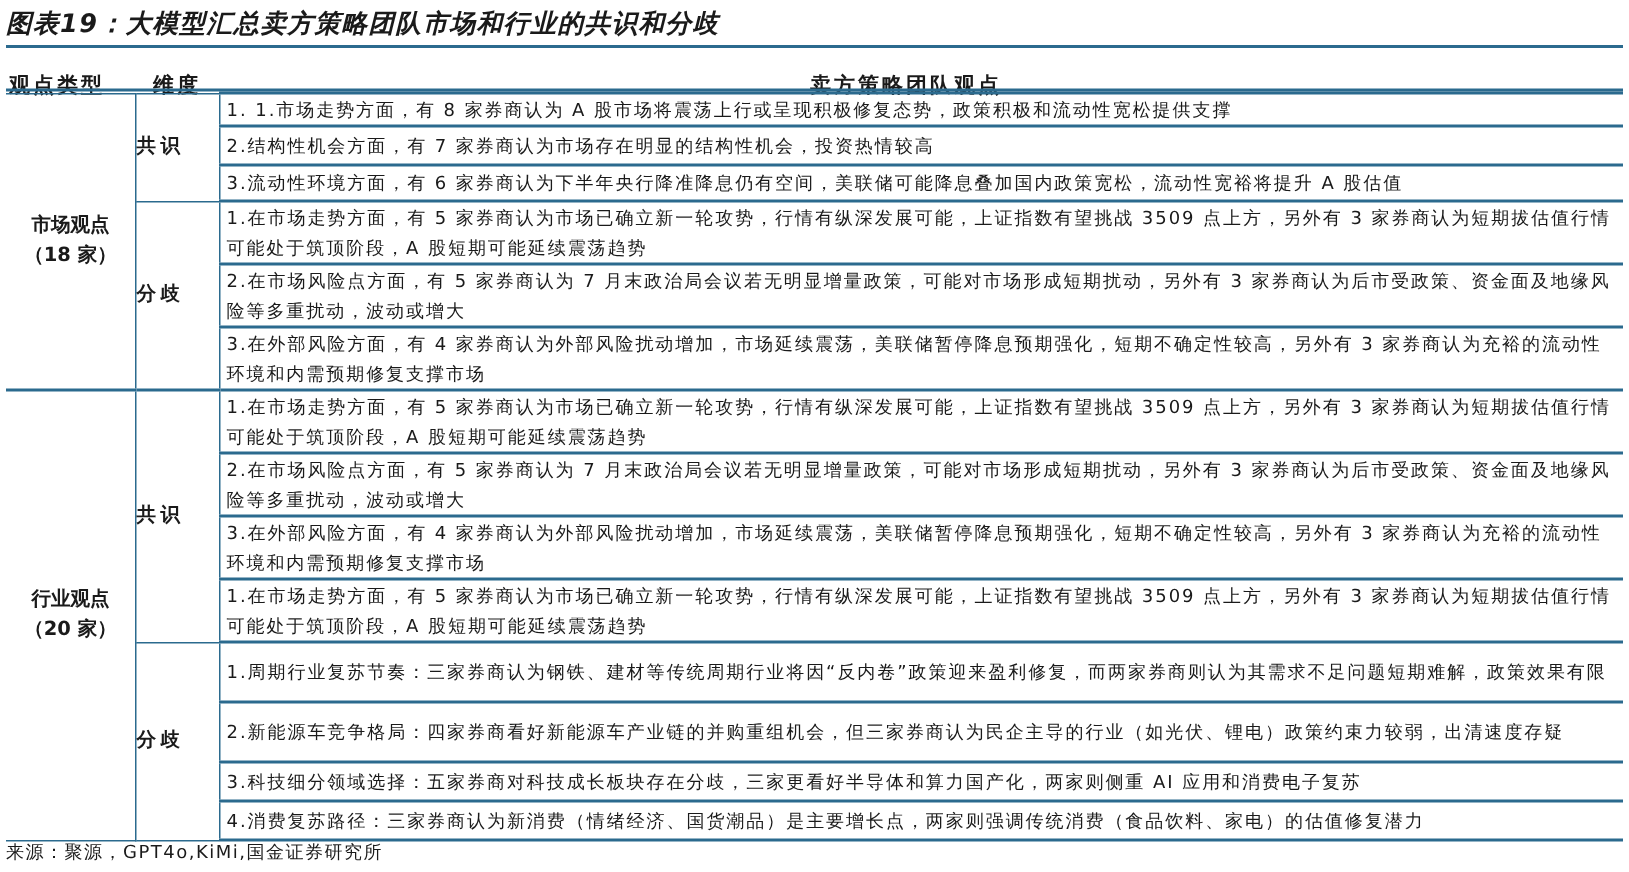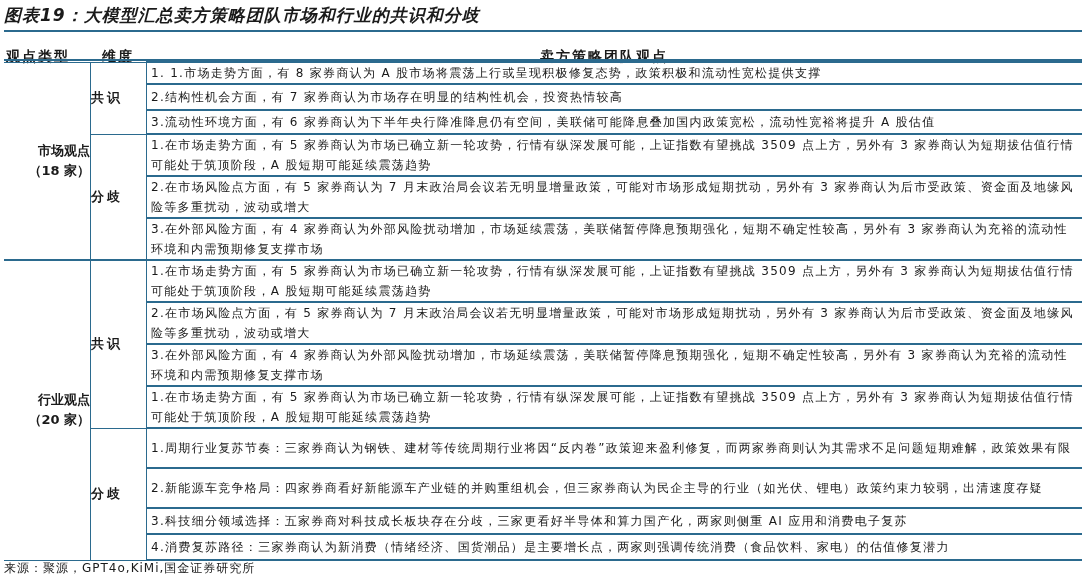--- a/index.html
+++ b/index.html
@@ -7,21 +7,21 @@
          font-family:"DejaVu Sans", sans-serif; color:#1a1a1a; }
   .title { position:absolute; left:4px; top:4px; font-size:17px; font-weight:bold;
            font-style:italic; color:#1a1a1a; letter-spacing:1px; white-space:nowrap; }
   .hdr-line-top { position:absolute; left:4px; top:30px; width:1078px; height:2px; background:#2b6a8e; }
   .hdr { position:absolute; left:4px; top:32px; width:1078px; height:26px; font-size:14px; font-weight:bold; }
   .hdr span { position:absolute; top:4px; white-space:nowrap; letter-spacing:2px;margin-top:12px; }
   .hdr-line-bot { position:absolute; left:4px; top:59px; width:1078px; height:2px; background:#2b6a8e; }
 
   table.main { position:absolute; left:4px; top:61px; width:1078px; border-collapse:collapse; table-layout:fixed; }
   table.main td { border:1px solid #2b6a8e; padding:0; vertical-align:middle; font-size:12px; line-height:20px; }
-  table.main td.type { width:86px; text-align:right; font-weight:bold; font-size:13px; border-left:none; line-height:20px; }
+  table.main td.type { width:86px; text-align:center; font-weight:bold; font-size:13px; border-left:none; line-height:20px; }
   table.main td.dim { width:55px; text-align:left; font-weight:bold; font-size:13px; letter-spacing:3px; }
   table.main td.view { border-right:none; padding:0 4px; letter-spacing:1.3px; border-top:2px solid #2b6a8e; }
   table.main tr.last td { border-bottom:2px solid #2b6a8e; }
   .source { position:absolute; left:4px; top:560px; font-size:12px; letter-spacing:1px; white-space:nowrap;text-align:center; }
 </style>
 </head>
 <body>
 
 <div class="title">图表19：大模型汇总卖方策略团队市场和行业的共识和分歧</div>
 <div class="hdr-line-top"></div>

